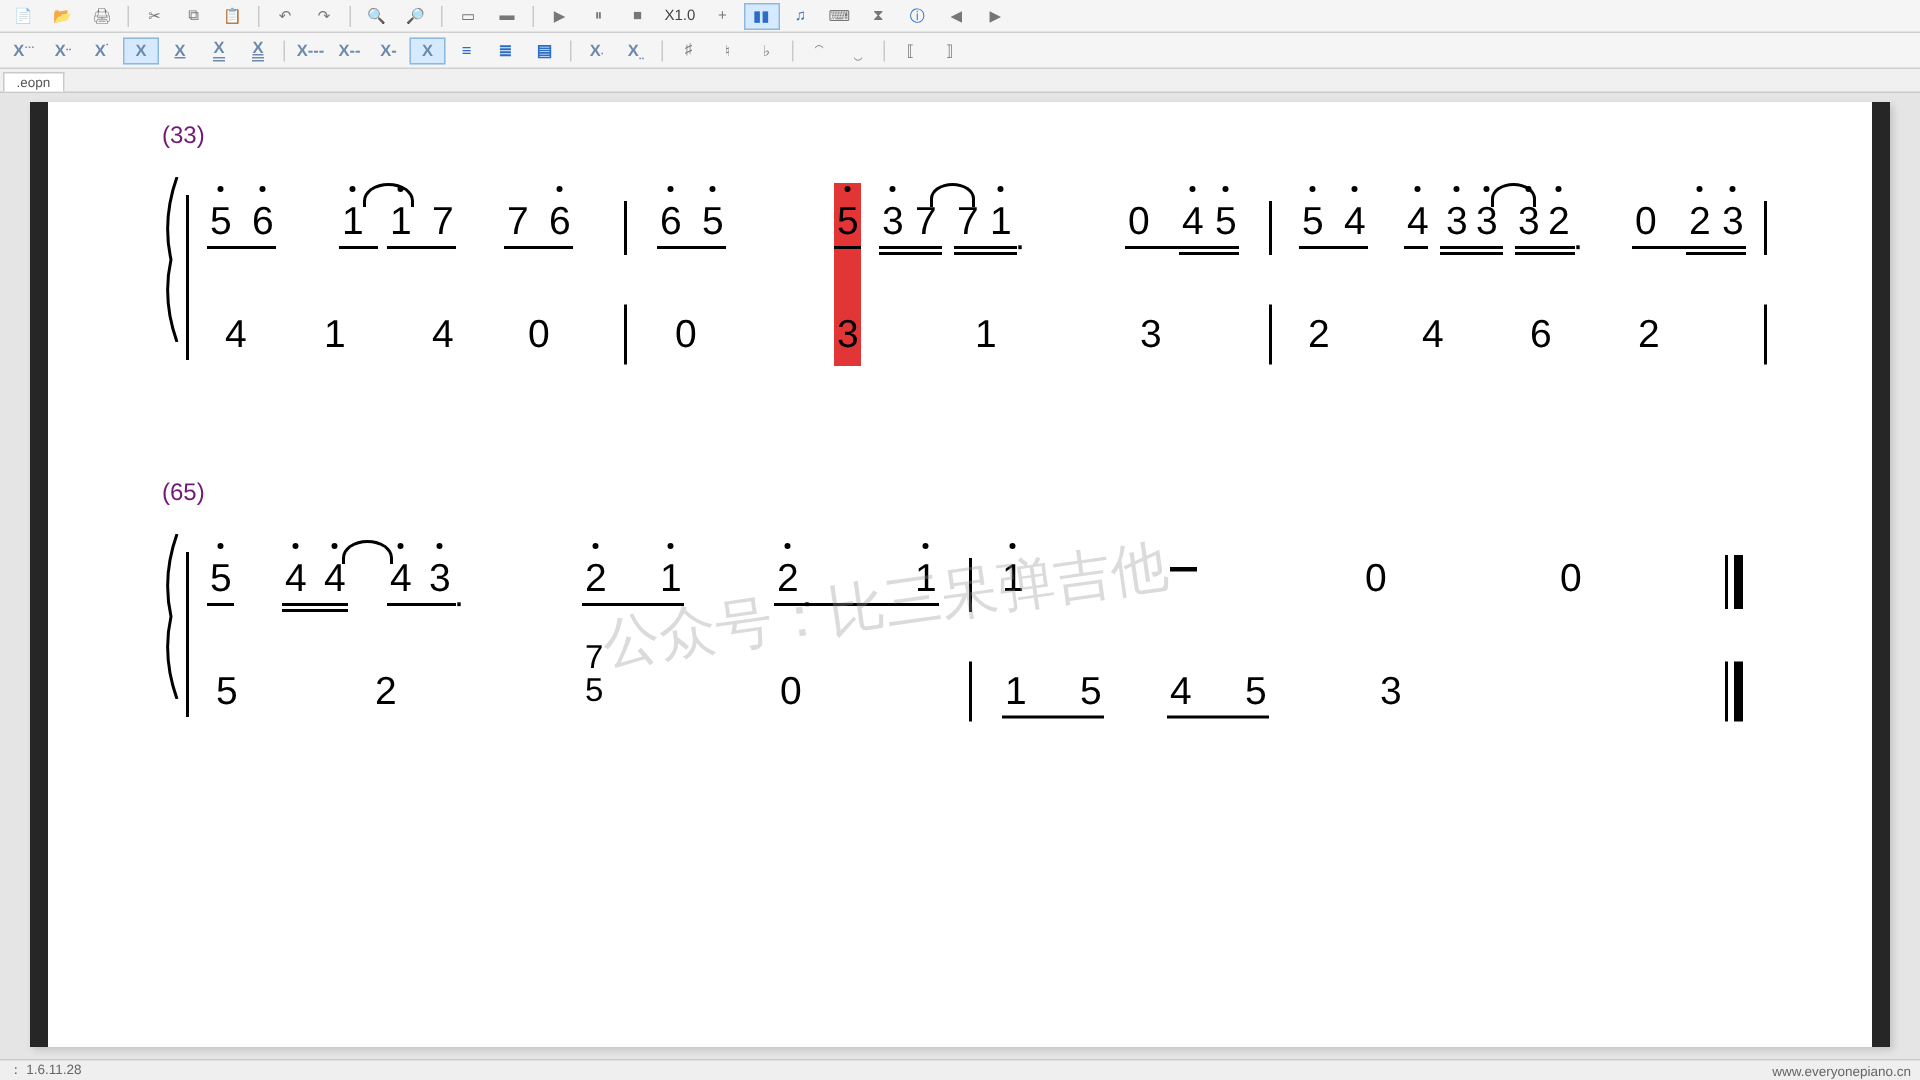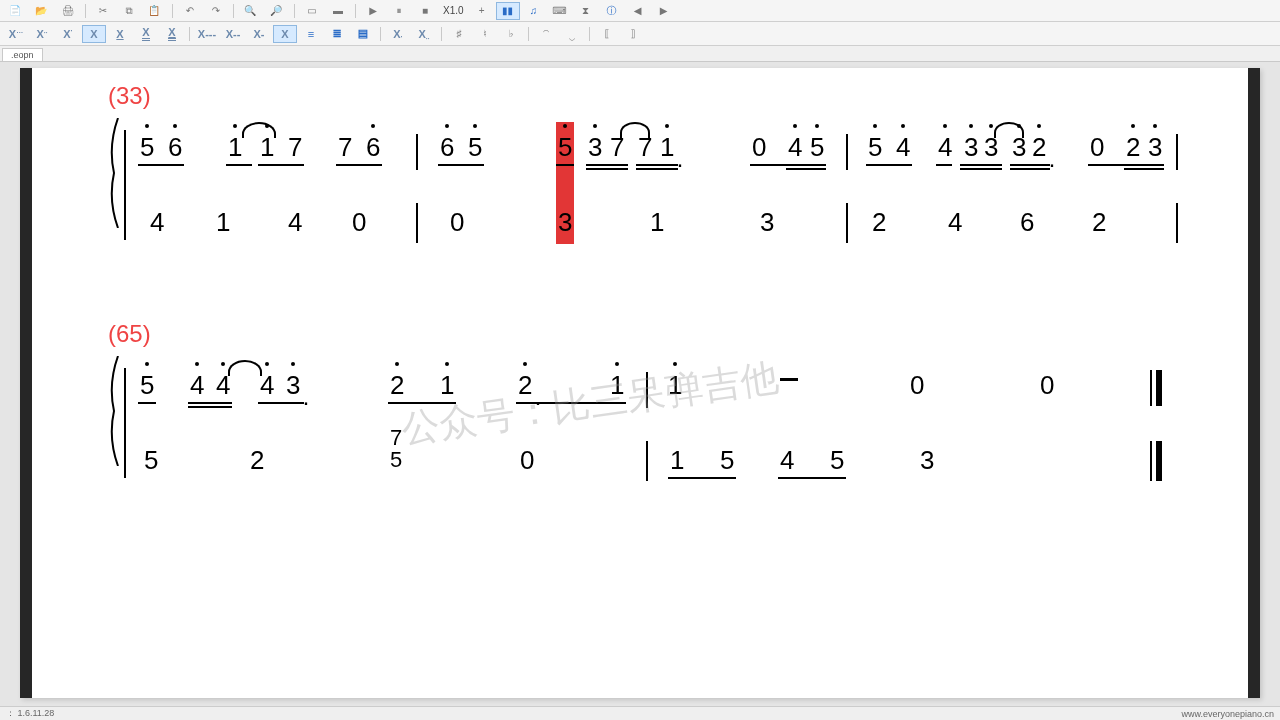--- a/index.html
+++ b/index.html
@@ -19,21 +19,21 @@
   .tab-strip { background: #f0f0f0; height: 16px; border-bottom: 1px solid #c9c9c9; display: flex; align-items: flex-end; font-size: 9px; }
   .tab { padding: 1px 8px; background: #fff; border: 1px solid #c9c9c9; border-bottom: none; margin-left: 2px; color: #555; }
 
   
   .workspace { background: #e5e5e5; height: calc(100% - 78px); padding: 6px 20px; }
   .page { background: #fff; width: 100%; height: 100%; position: relative; box-shadow: 2px 2px 5px rgba(0,0,0,.15); }
   .black-edge { position: absolute; top: 0; bottom: 0; width: 12px; background: #000; opacity: .85; }
   .black-edge.left { left: 0; }
   .black-edge.right { right: 0; }
 
-  .bar-label { position: absolute; font-size: 24px; color: #ef4444; font-family: Arial, sans-serif; }
+  .bar-label { position: absolute; font-size: 16px; color: #701a75; font-family: Arial, sans-serif; }
 
   .staff { position: absolute; left: 100px; right: 60px; height: 150px; }
   .staff .brace { position: absolute; left: -14px; top: 18px; height: 110px; width: 14px; color: #000; font-size: 120px; line-height: 0; overflow: visible; }
   .staff .brace svg { height: 110px; width: 14px; }
 
   .line { position: absolute; left: 0; right: 0; height: 60px; font-family: Arial, sans-serif; font-size: 26px; color: #000; }
   .line.upper { top: 20px; }
   .line.lower { top: 95px; }
 
   .note { position: absolute; top: 12px; font-size: 26px; color: #000; }

